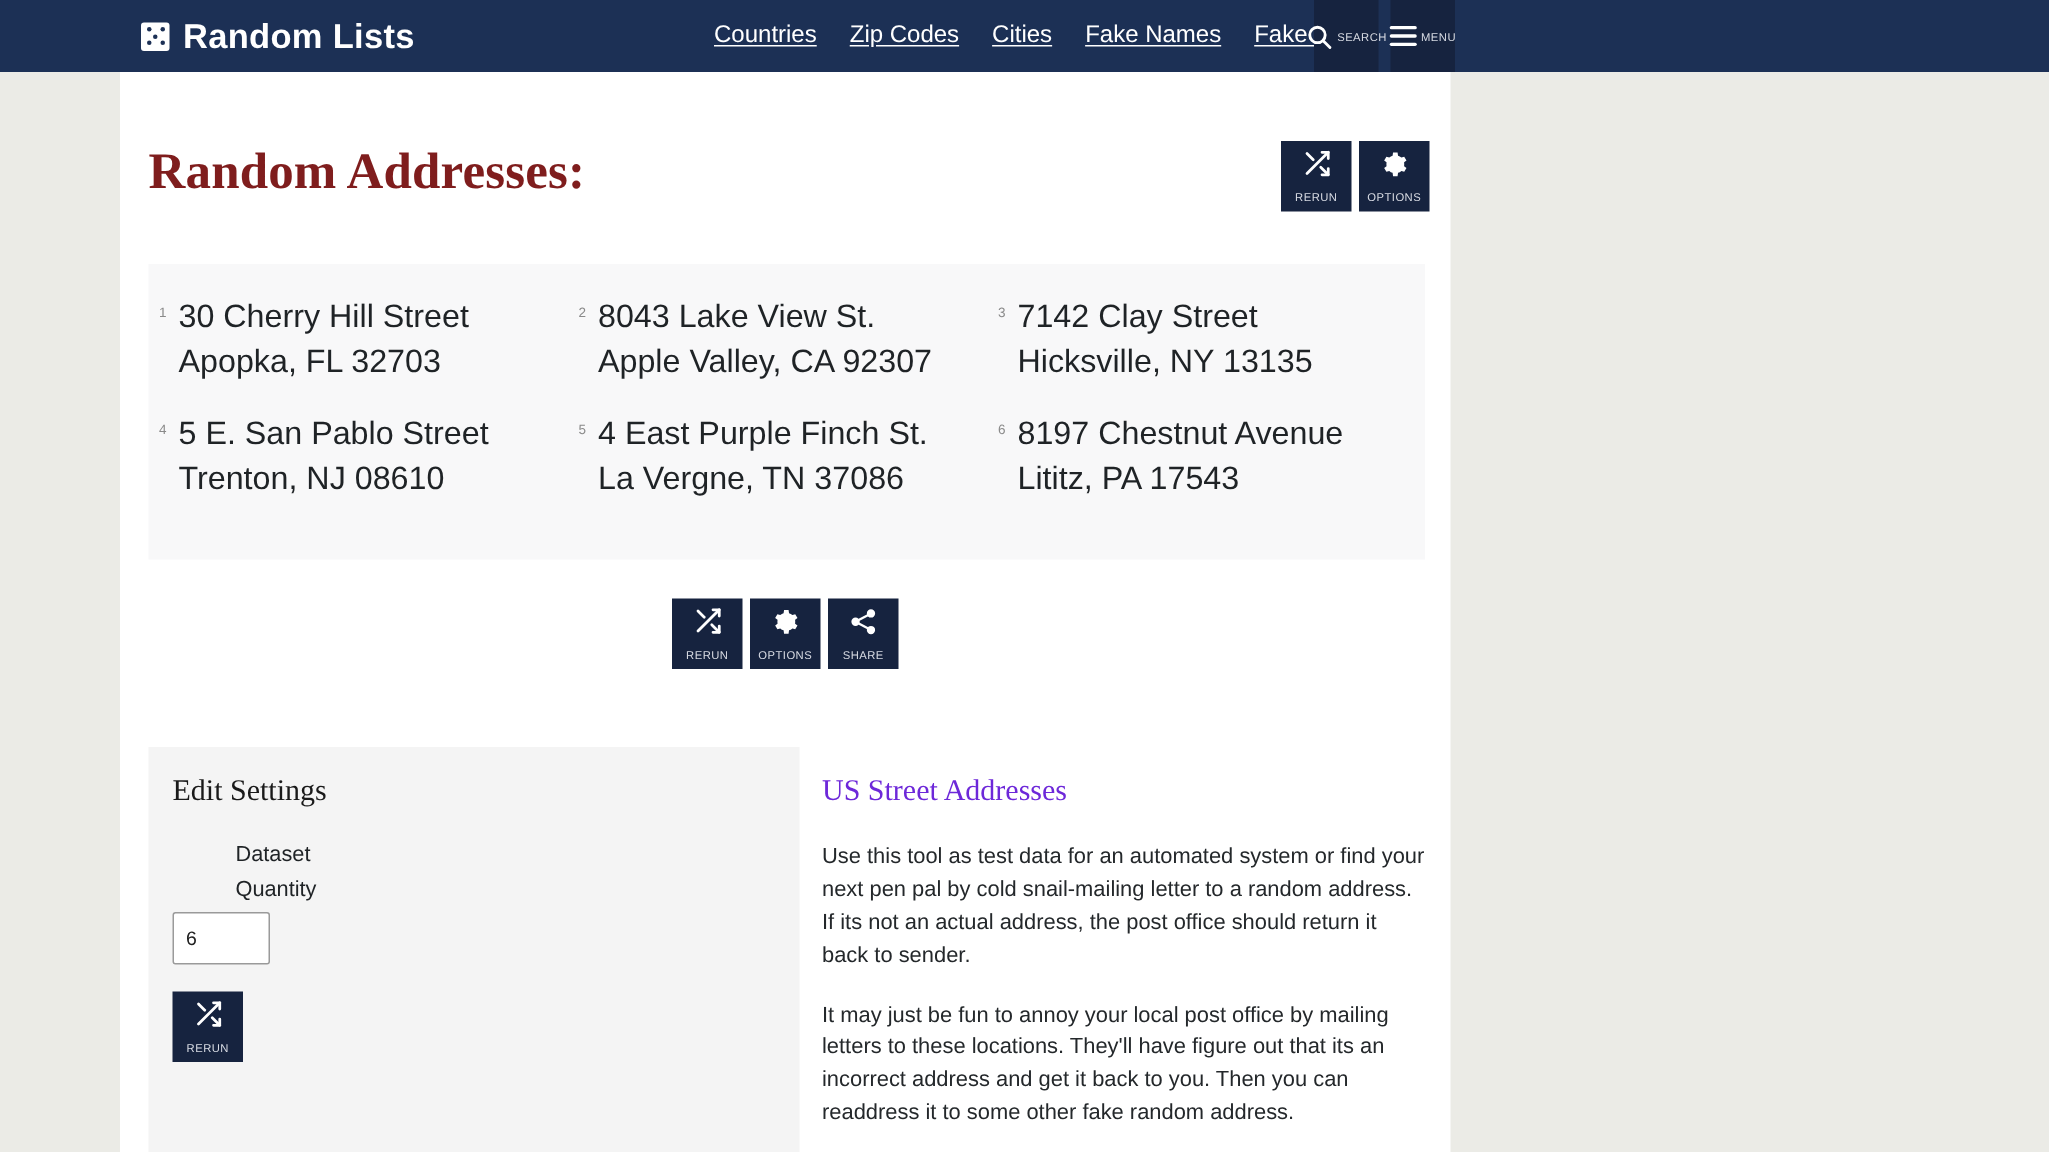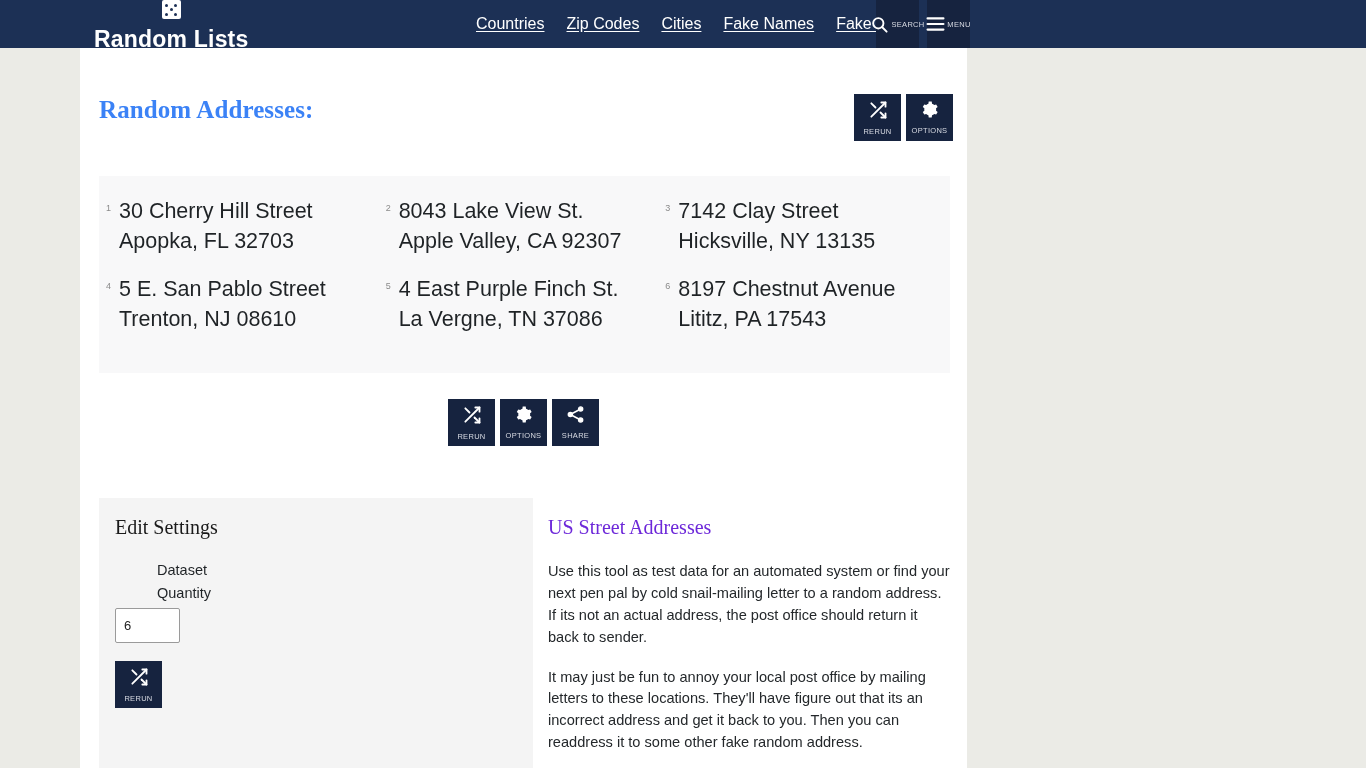--- a/index.html
+++ b/index.html
@@ -14,21 +14,20 @@
   
   .topbar {
     position: absolute; top: 0; left: 0;
     width: 1366px; height: 48px;
     background: #1c3055;
     display: flex; align-items: stretch;
   }
   .brand {
     display: flex; align-items: center; gap: 9px;
     margin-left: 94px;
-    flex-direction: column;
   }
   .dice-icon {
     width: 19px; height: 19px;
     background: #ffffff;
     border-radius: 2px;
     position: relative;
     flex: none;
   }
   .dice-icon i {
     position: absolute; width: 3px; height: 3px;
@@ -79,21 +78,21 @@
   }
 
   .title-row {
     position: relative;
     height: 100px;
     padding: 0 19px;
   }
   .page-title {
     position: absolute; left: 19px; top: 48px;
     font-family: "Liberation Serif", serif;
-    font-size: 25px; color: #3b82f6; margin: 0;
+    font-size: 34px; color: #7f1d1d; margin: 0;
     letter-spacing: .1px;
   }
   .title-btns {
     position: absolute; right: 14px; top: 46px;
     display: flex; gap: 5px;
   }
   .sqbtn {
     width: 47px; height: 47px;
     background: #16233f;
     display: flex; flex-direction: column;

